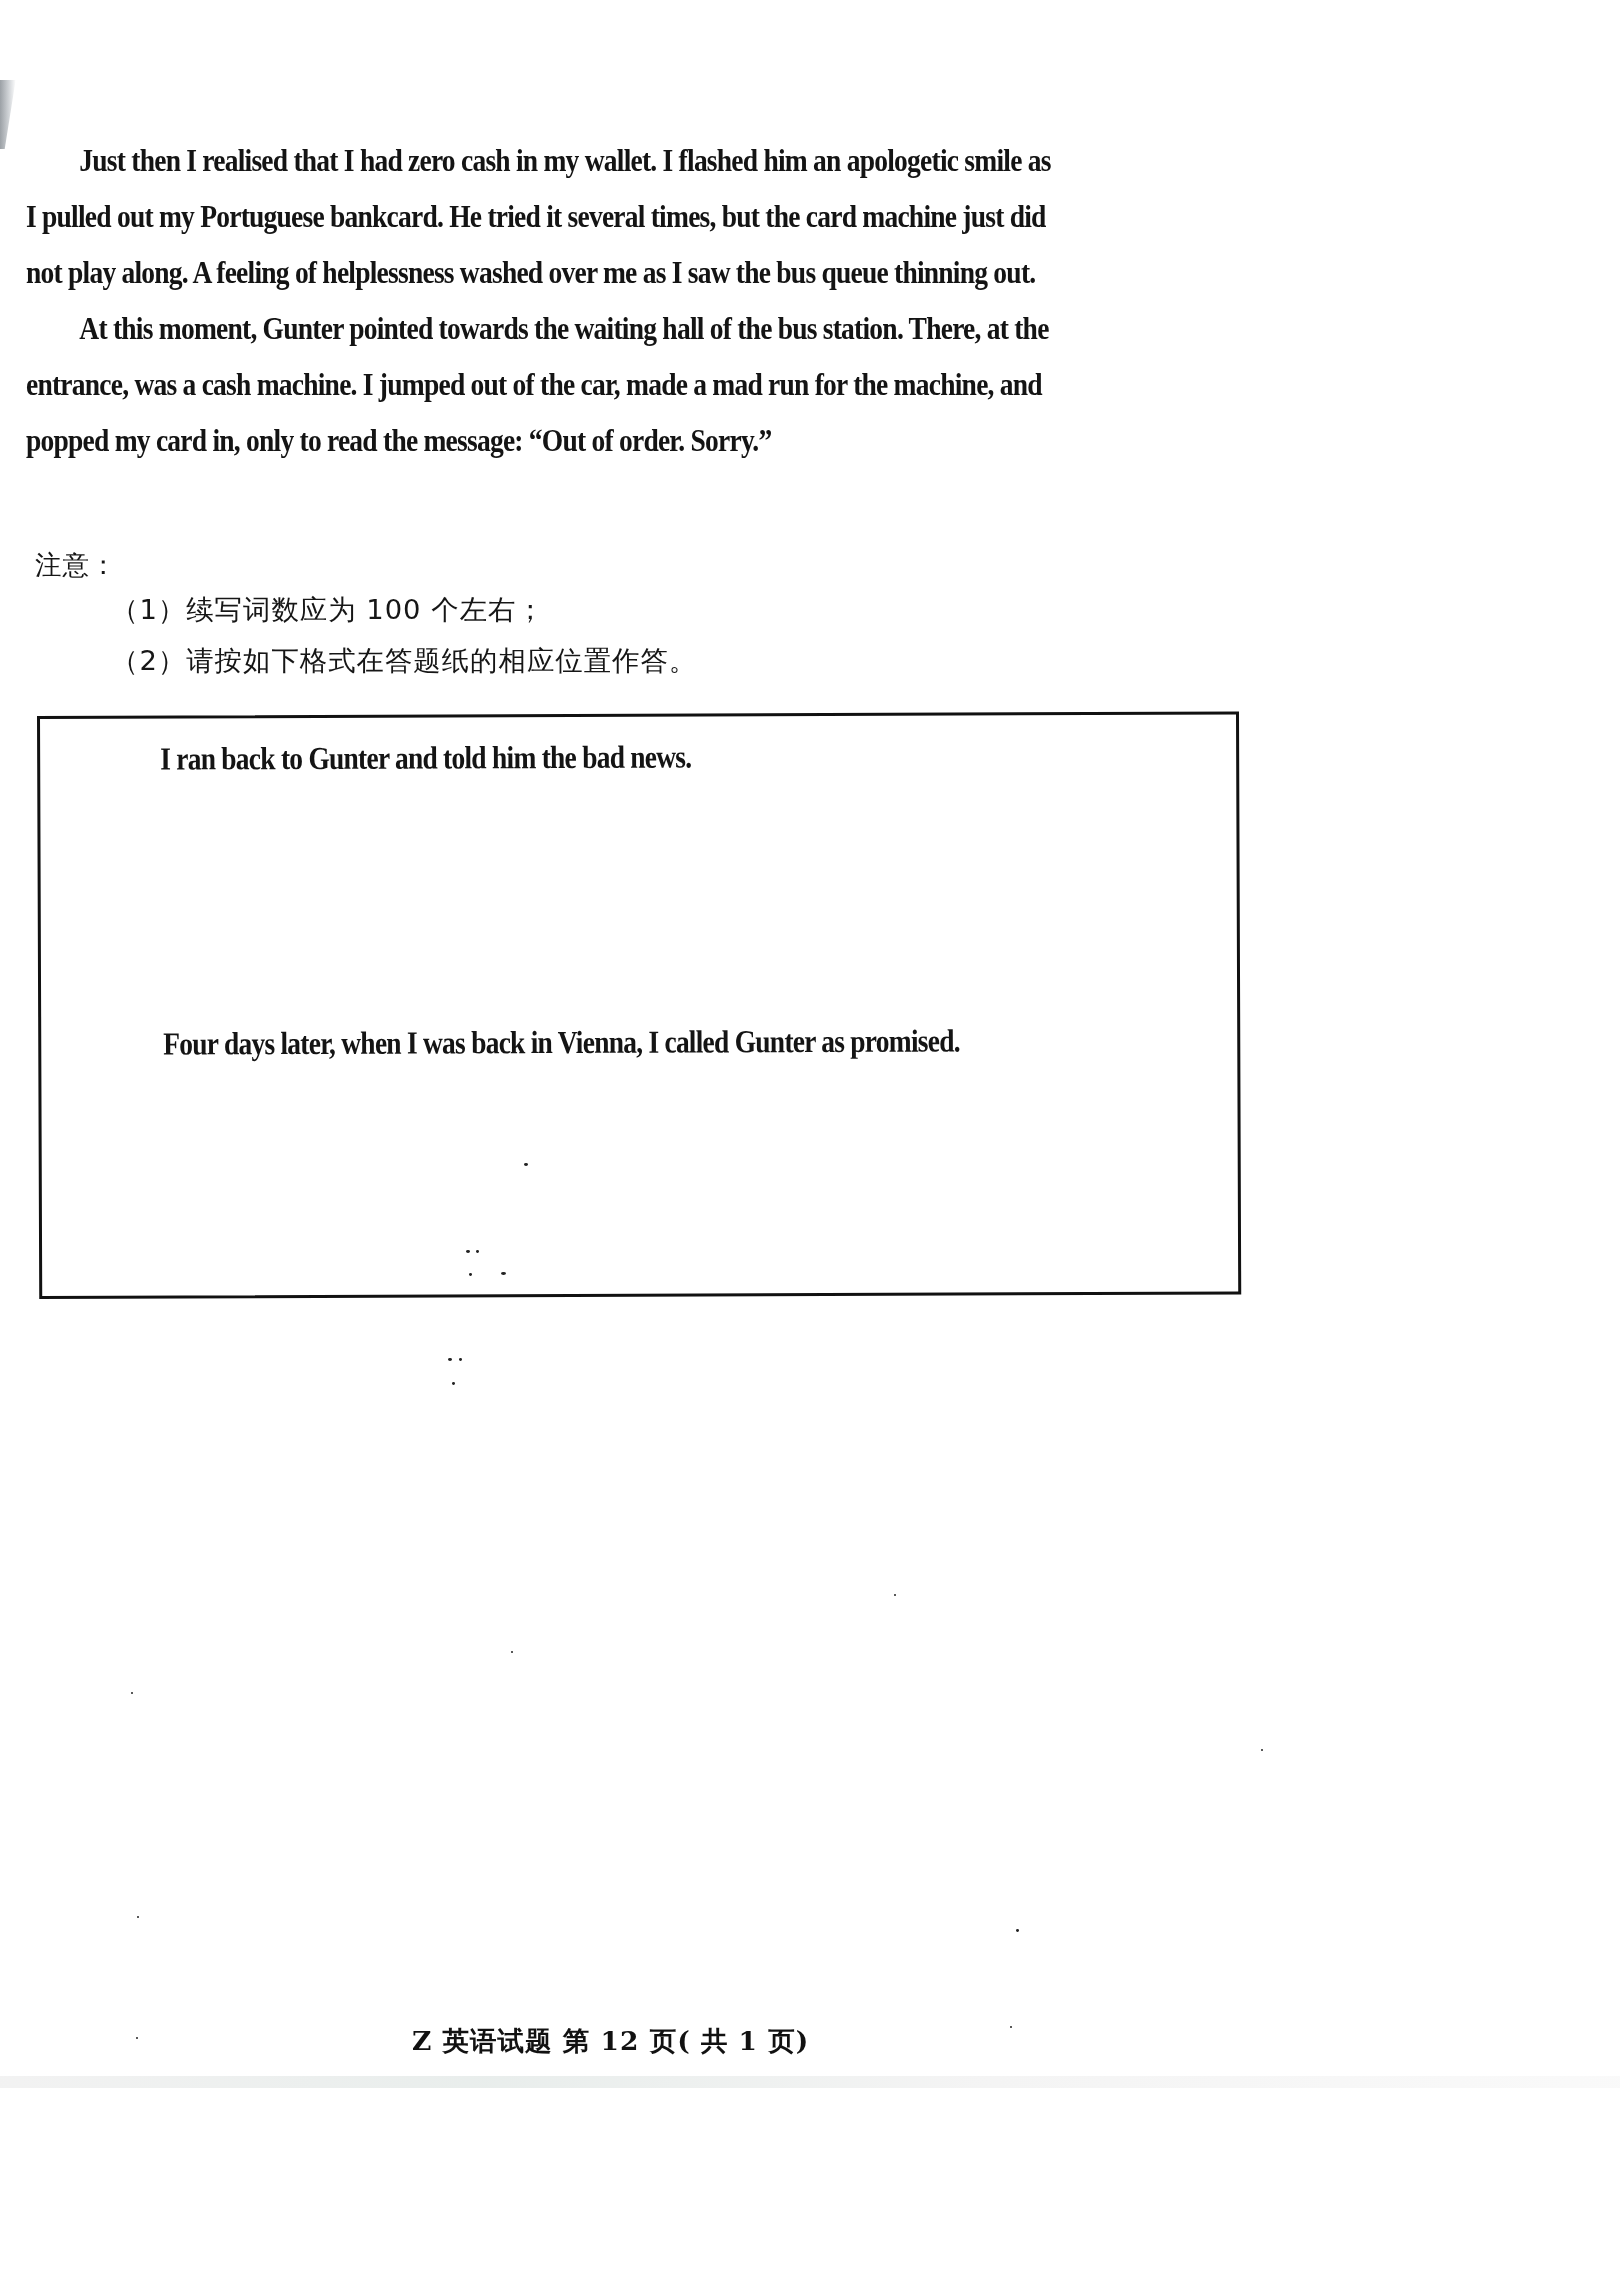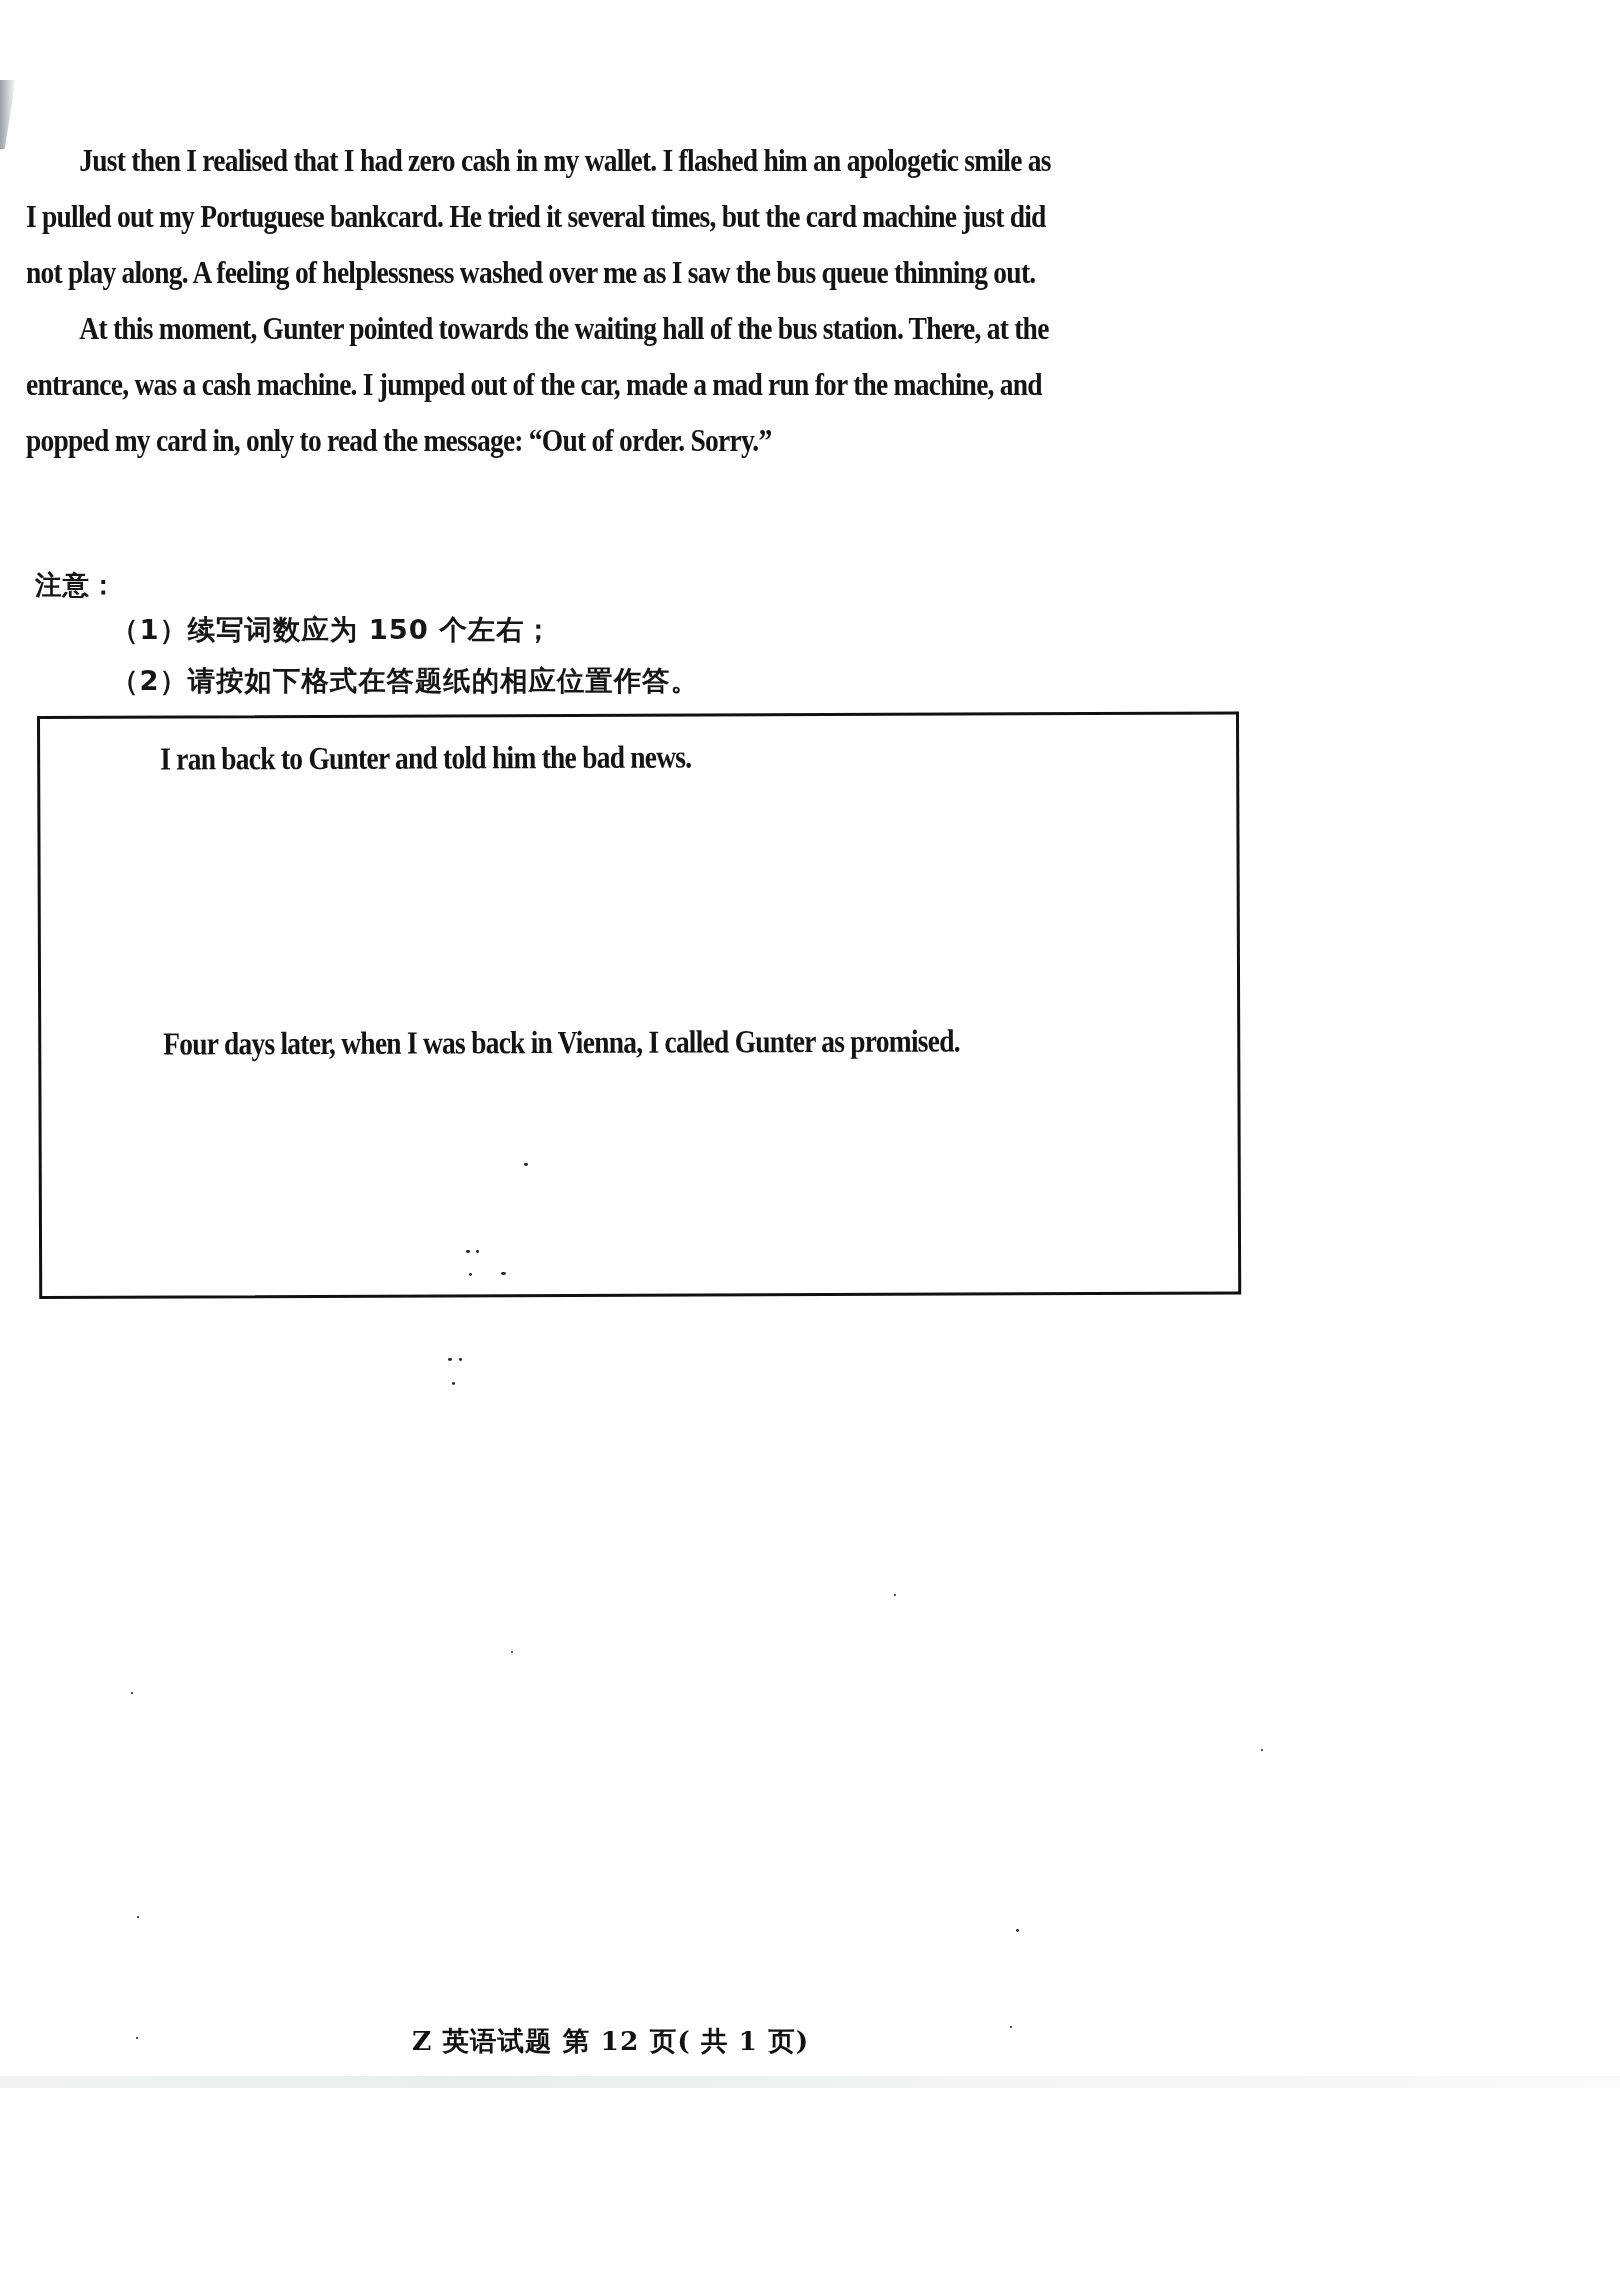--- a/index.html
+++ b/index.html
@@ -49,23 +49,22 @@
     white-space: nowrap;
   }
   .para .indent {
     padding-left: 62px;
   }
   .notes {
     position: absolute;
     left: 35px;
     top: 545px;
     font-family: "DejaVu Sans", sans-serif;
-    font-weight: bold;
+    font-weight: normal;
     color: #161616;
-    margin-top: 20px;
   }
   .notes .title {
     font-size: 26.5px;
     line-height: 39px;
     letter-spacing: 1px;
   }
   .notes .item {
     font-size: 27.4px;
     line-height: 51px;
     margin-left: 76px;
@@ -138,21 +137,21 @@
   </p>
   <p class="para">
     <span class="line indent">At this moment, Gunter pointed towards the waiting hall of the bus station. There, at the</span>
     <span class="line">entrance, was a cash machine. I jumped out of the car, made a mad run for the machine, and</span>
     <span class="line">popped my card in, only to read the message: “Out of order. Sorry.”</span>
   </p>
 </div>
 
 <div class="notes">
   <div class="title">注意：</div>
-  <div class="item">（1）续写词数应为 150 个左右；</div>
+  <div class="item">（1）续写词数应为 100 个左右；</div>
   <div class="item">（2）请按如下格式在答题纸的相应位置作答。</div>
 </div>
 
 <div class="answer-box">
   <div class="box-line first">I ran back to Gunter and told him the bad news.</div>
   <div class="box-line second">Four days later, when I was back in Vienna, I called Gunter as promised.</div>
 </div>
 
 <div class="speck" style="left:524px;top:1163px;width:3.9px;height:2.9px;"></div>
 <div class="speck" style="left:466px;top:1250px;width:3.9px;height:2.9px;"></div>

